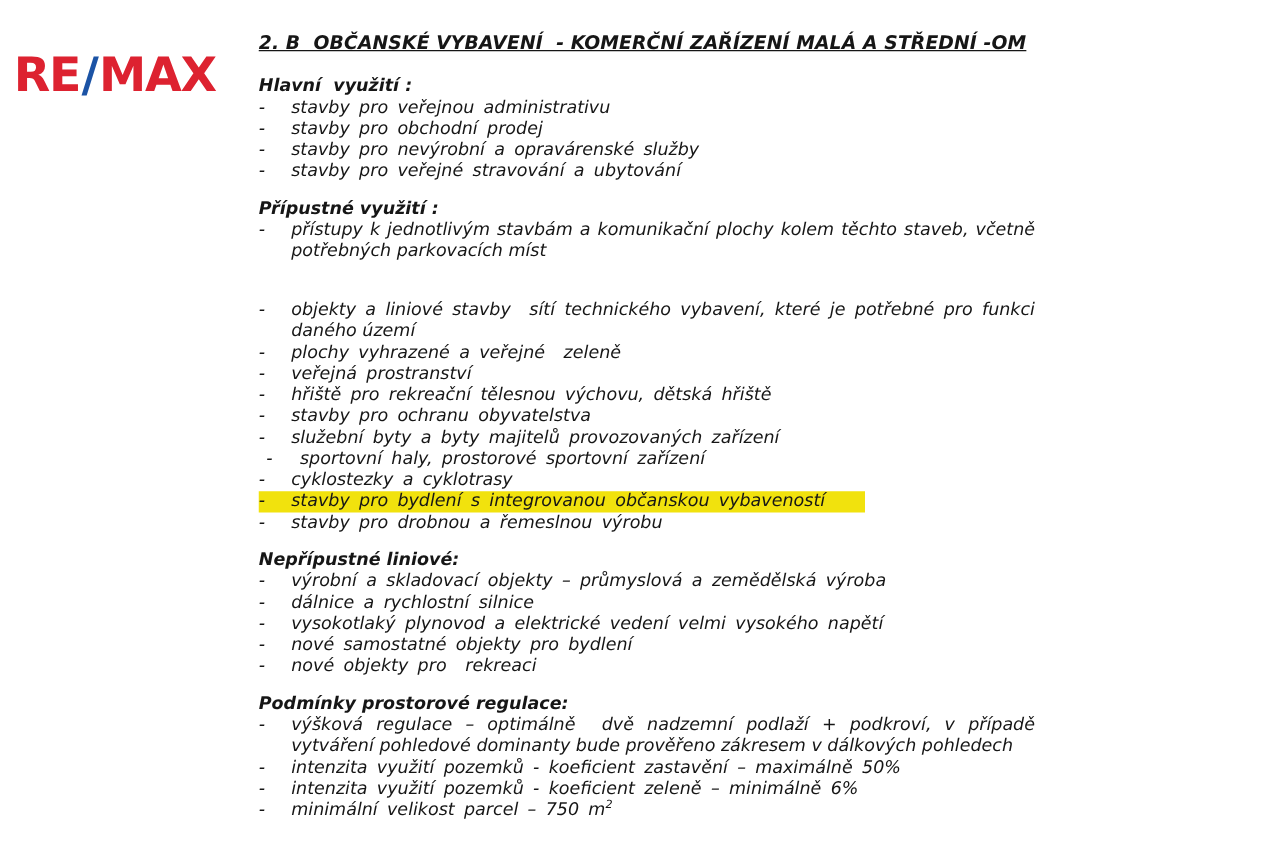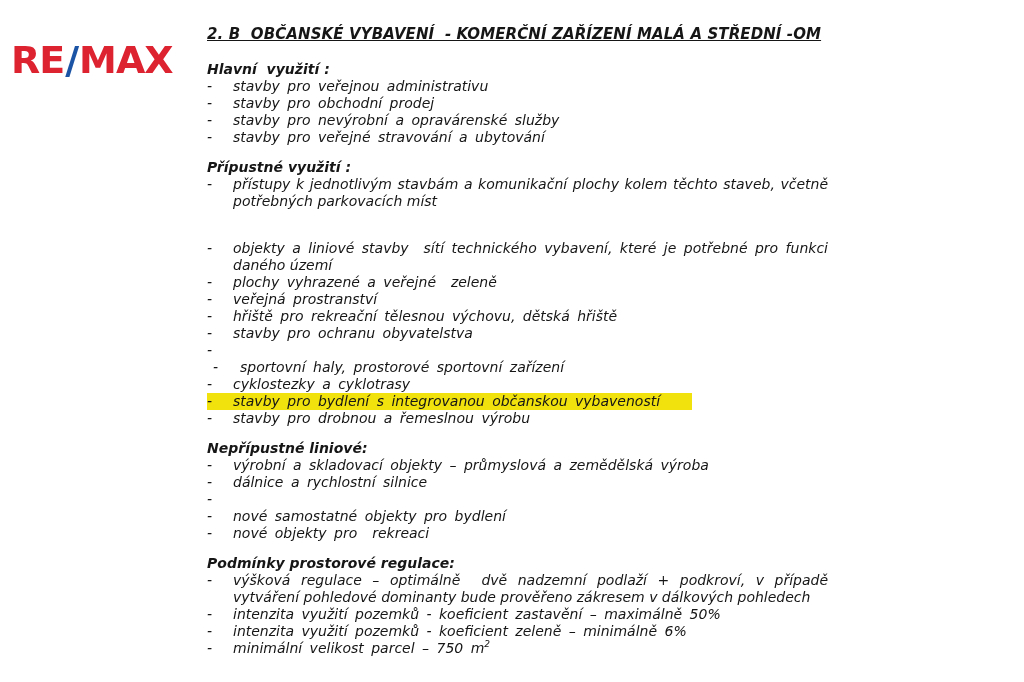--- a/index.html
+++ b/index.html
@@ -139,20 +139,21 @@
       <div class="li">
           <span class="dash">-</span>
           <span class="txt">hřiště pro rekreační tělesnou výchovu, dětská hřiště</span>
         </div>
       <div class="li">
           <span class="dash">-</span>
           <span class="txt">stavby pro ochranu obyvatelstva</span>
         </div>
       <div class="li">
           <span class="dash">-</span>
+          <span class="txt">služební byty a byty majitelů provozovaných zařízení</span>
         </div>
       <div class="li indent">
           <span class="dash">-</span>
           <span class="txt">sportovní haly, prostorové sportovní zařízení</span>
         </div>
       <div class="li">
           <span class="dash">-</span>
           <span class="txt">cyklostezky a cyklotrasy</span>
         </div>
       <div class="li highlight">
@@ -170,20 +171,21 @@
       <div class="li">
           <span class="dash">-</span>
           <span class="txt">výrobní a skladovací objekty – průmyslová a zemědělská výroba</span>
         </div>
       <div class="li">
           <span class="dash">-</span>
           <span class="txt">dálnice a rychlostní silnice</span>
         </div>
       <div class="li">
           <span class="dash">-</span>
+          <span class="txt">vysokotlaký plynovod a elektrické vedení velmi vysokého napětí</span>
         </div>
       <div class="li">
           <span class="dash">-</span>
           <span class="txt">nové samostatné objekty pro bydlení</span>
         </div>
       <div class="li">
           <span class="dash">-</span>
           <span class="txt">nové objekty pro  rekreaci</span>
         </div>
     </div>

